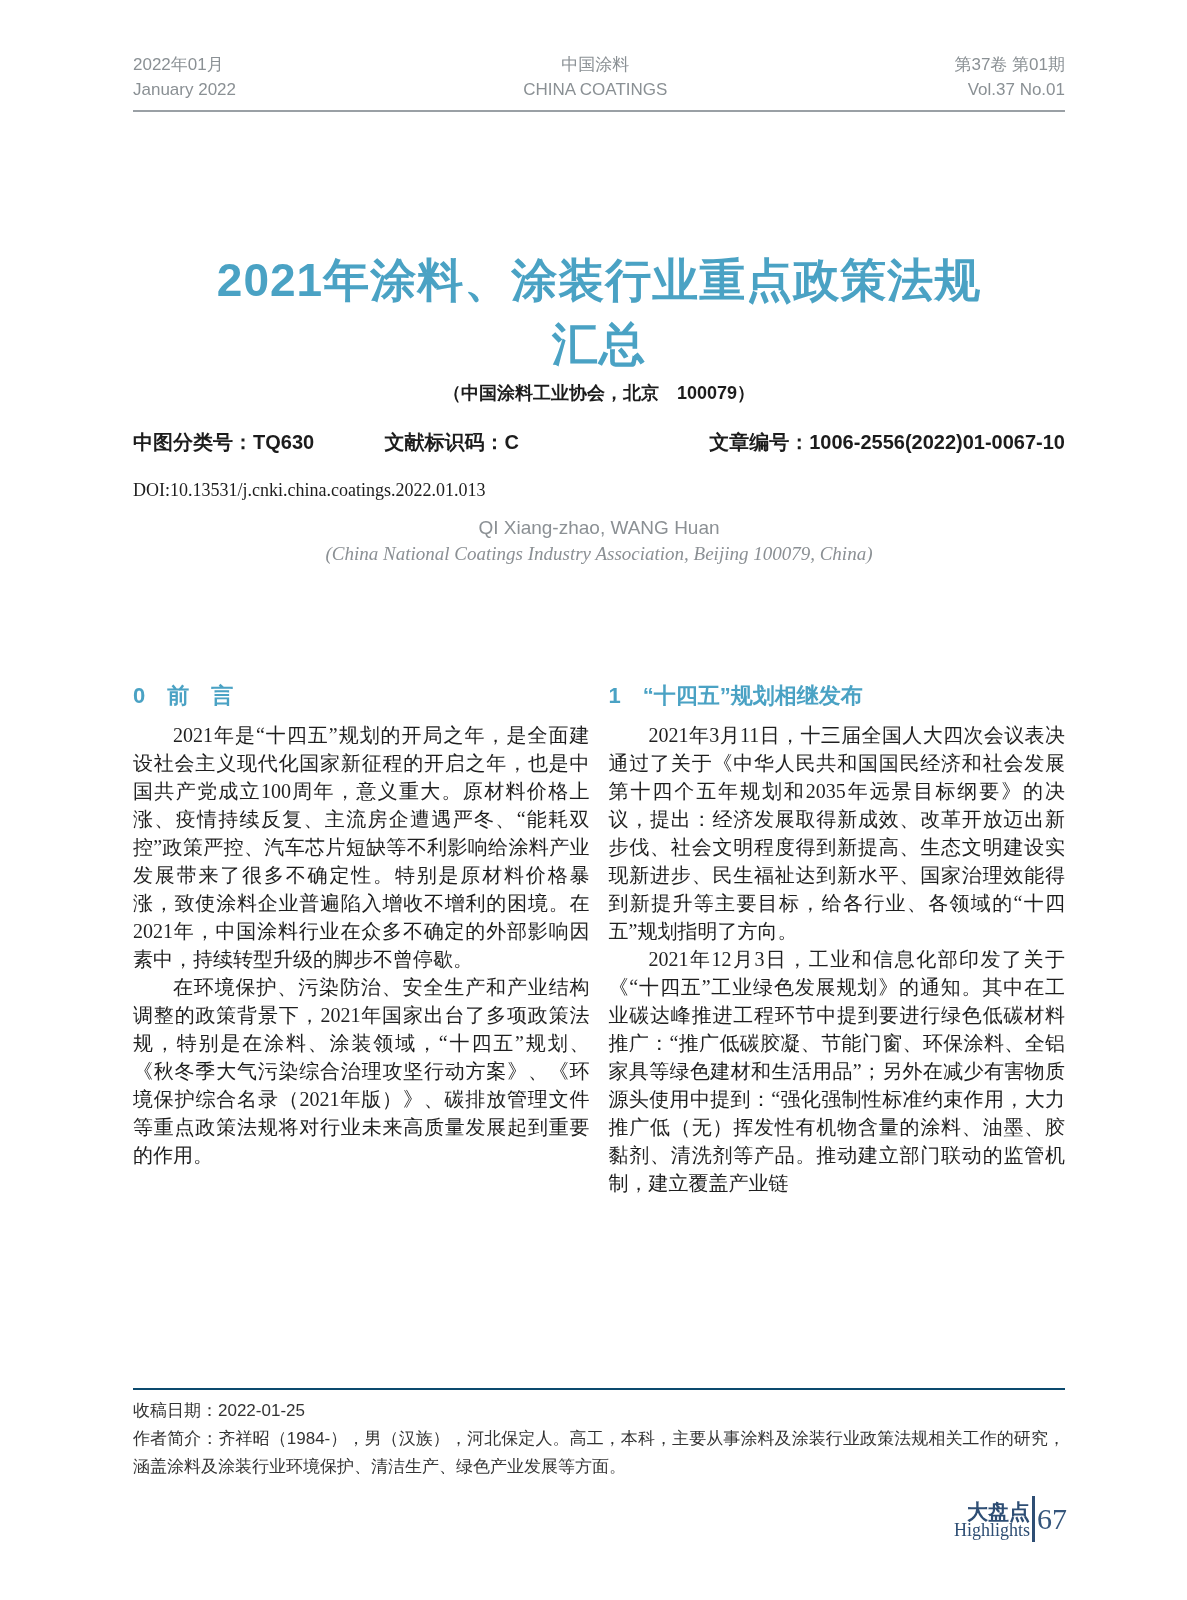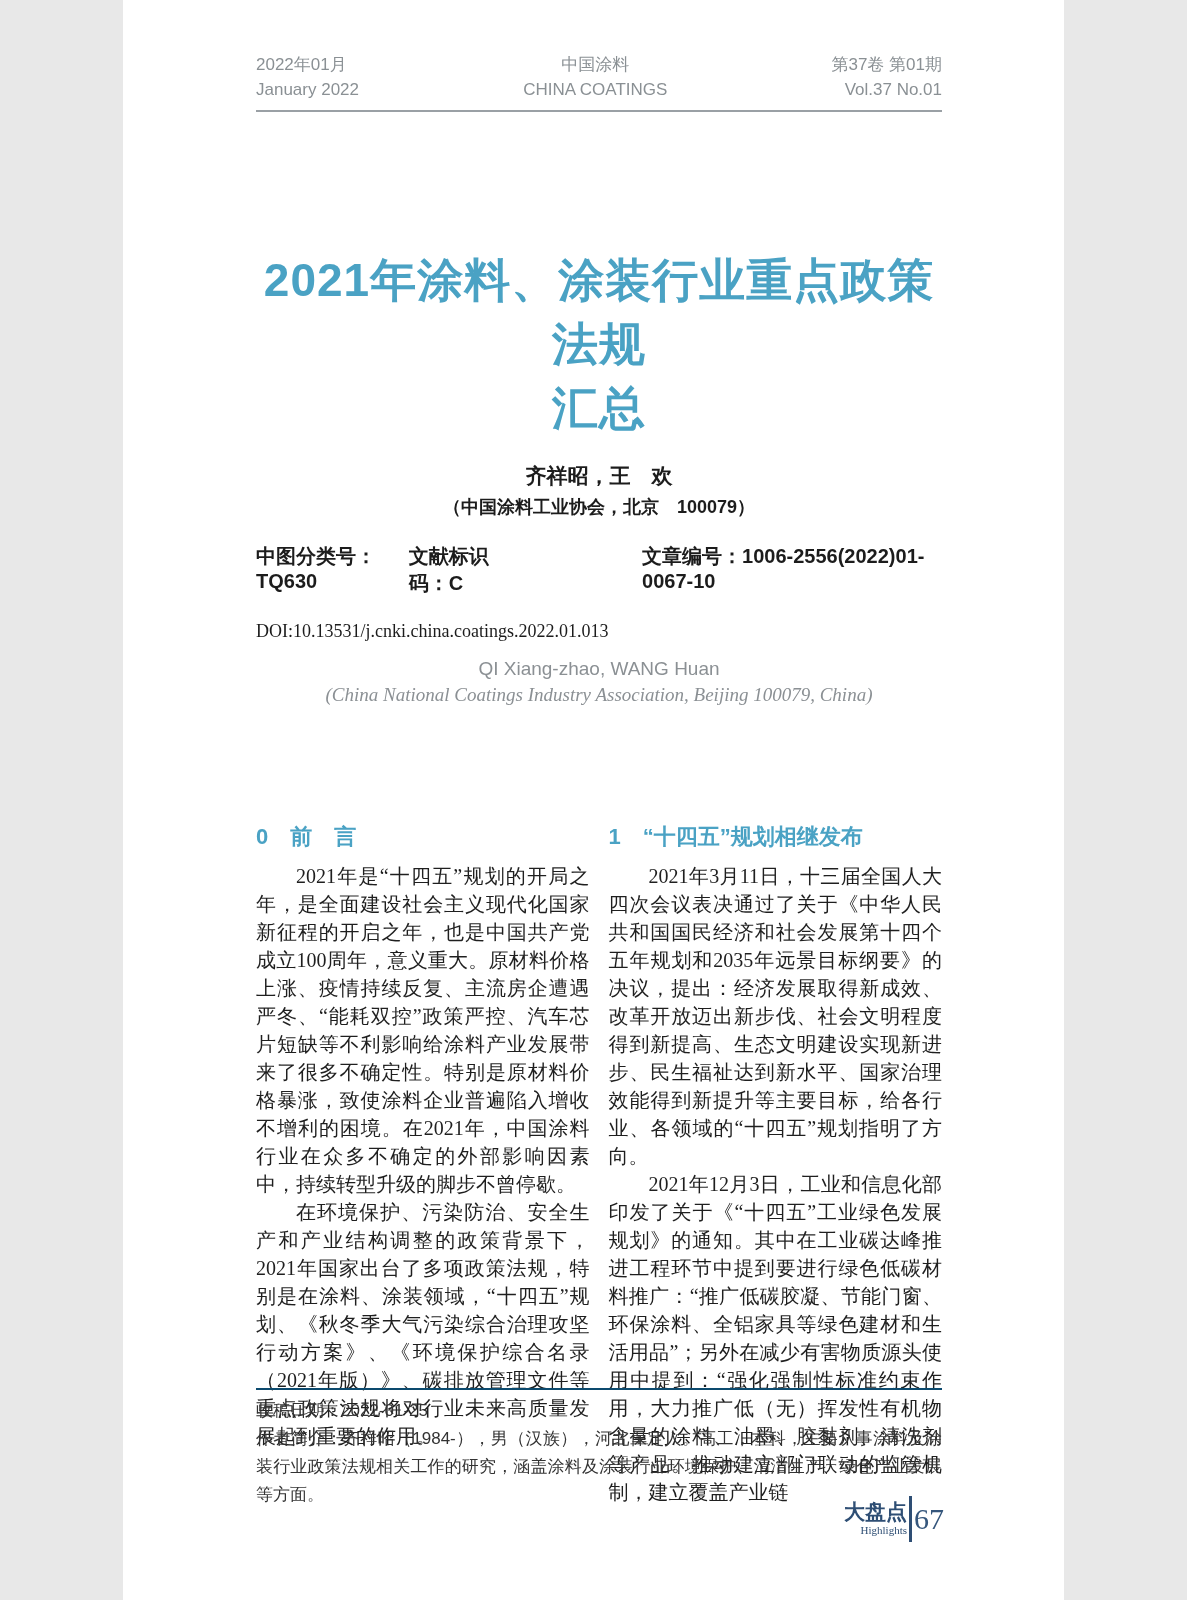--- a/index.html
+++ b/index.html
@@ -1,19 +1,19 @@
 <!DOCTYPE html>
 <html><head>
 <meta charset="utf-8">
 <style>
   * { margin:0; padding:0; box-sizing:border-box; }
   html,body { background:#e8e8e8; }
   .page {
     position:relative;
-    width:941px; height:1600px;
+    width:1187px; height:1600px;
     margin:0 auto;
     background:#ffffff;
     overflow:hidden;
     padding:52px 122px 0 133px;
     font-family:"Liberation Serif", serif;
     color:#1f1f1f;
   }
   
   .journal-header {
     display:flex; justify-content:space-between; align-items:flex-end;
@@ -117,21 +117,21 @@
     right:120px; top:1496px;
     display:flex; align-items:center; gap:2px;
   }
   .badge-labels { text-align:right; color:#2e4e74; }
   .badge-zh {
     font-family:"Liberation Sans", sans-serif;
     font-weight:bold; font-size:21px; line-height:23px;
   }
   .badge-en {
     font-family:"Liberation Serif", serif;
-    font-size:11px; line-height:15px;
+    font-size:18px; line-height:15px;
   }
   .badge-bar { width:3px; height:46px; background:#2e4e74; }
   .badge-num {
     font-family:"Liberation Serif", serif;
     font-size:30px; color:#35567c;
   }
 </style>
 </head>
 <body>
 
@@ -150,21 +150,20 @@
       <div>第37卷 第01期</div>
       <div>Vol.37 No.01</div>
     </div>
   </header>
 
   <h1 class="article-title">
     <div>2021年涂料、涂装行业重点政策法规</div>
     <div>汇总</div>
   </h1>
 
-  <div class="authors">齐祥昭，王　欢</div>
   <div class="affiliation">（中国涂料工业协会，北京　100079）</div>
 
   <div class="meta-row">
     <span>中图分类号：TQ630</span>
     <span>文献标识码：C</span>
     <span>文章编号：1006-2556(2022)01-0067-10</span>
   </div>
   <div class="doi">DOI:10.13531/j.cnki.china.coatings.2022.01.013</div>
 
   <div class="authors-en">QI Xiang-zhao, WANG Huan</div>

